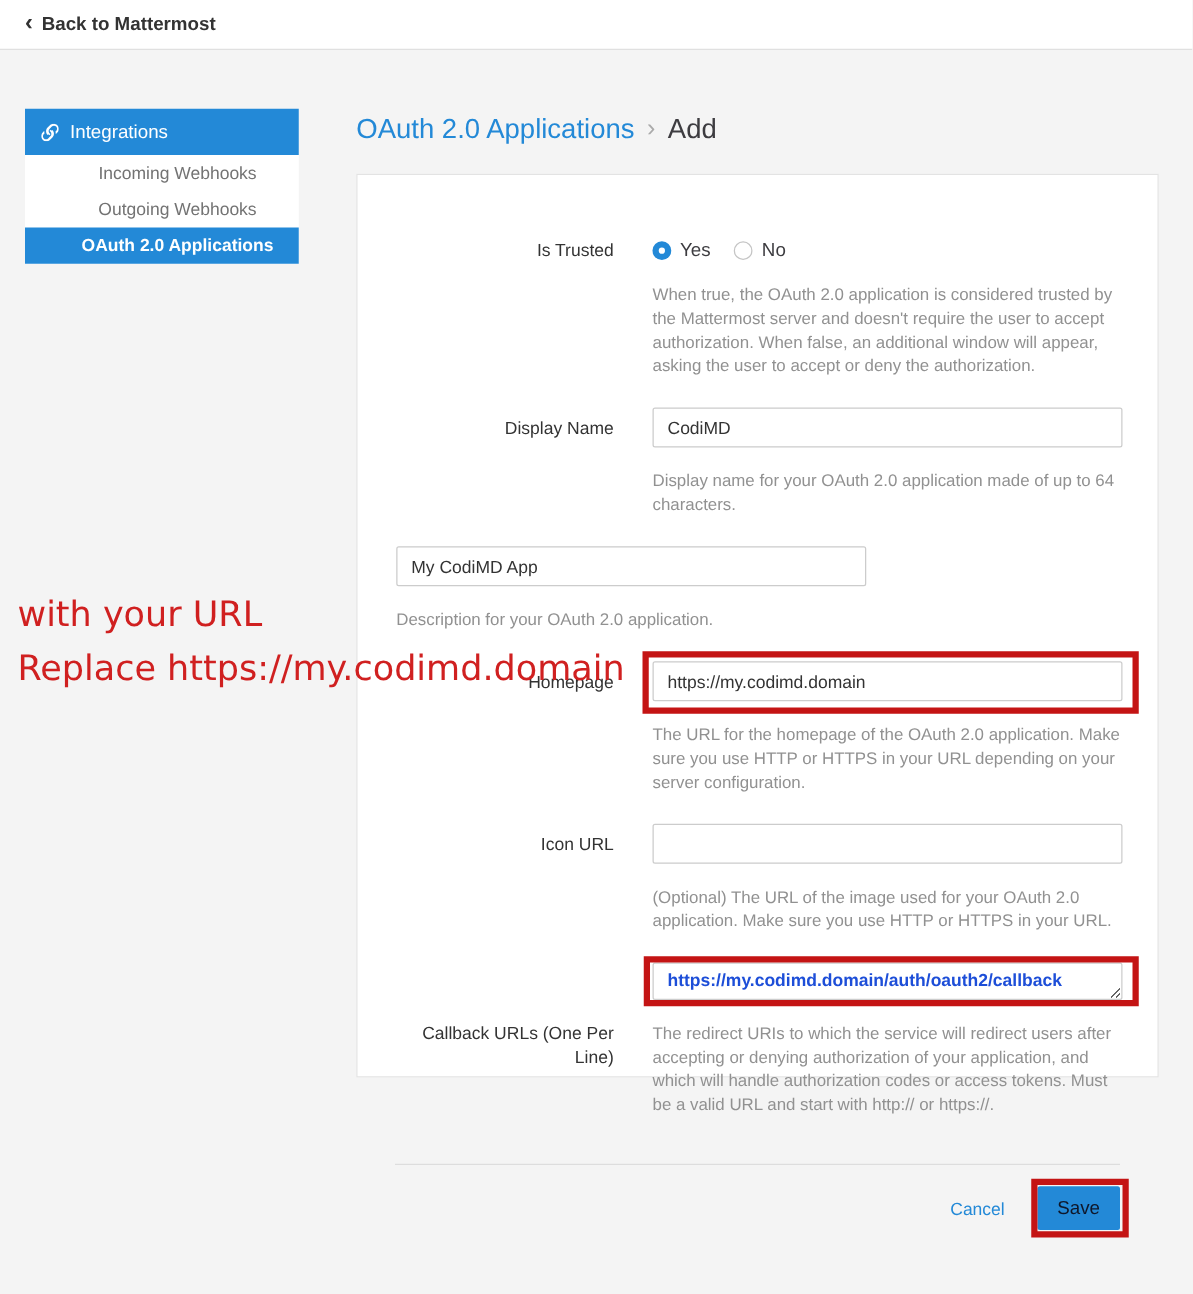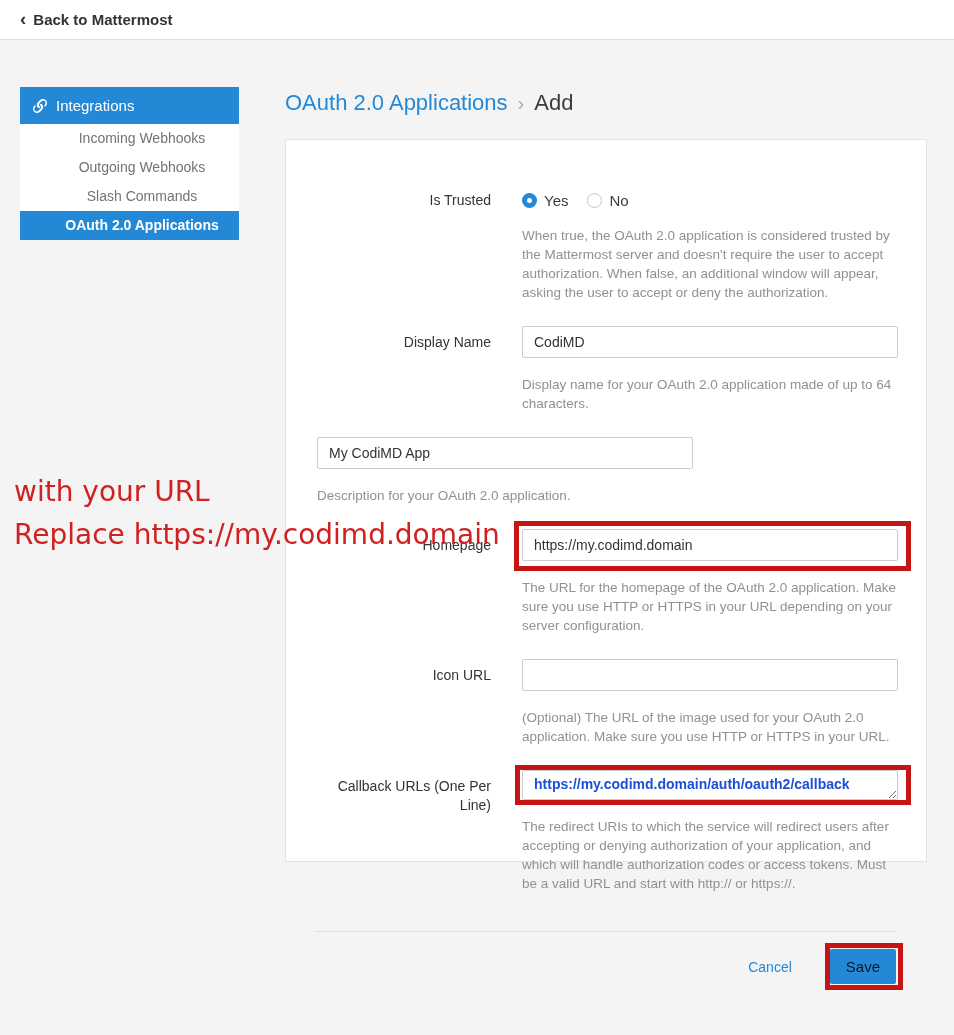--- a/index.html
+++ b/index.html
@@ -57,21 +57,21 @@
     position:absolute; left:285px; top:139px; width:642px; height:723px;
     background:#ffffff; border:1px solid #e3e3e3;
     padding-top:50px;
   }
   .form-row { display:flex; margin-bottom:24px; }
   .row-label {
     width:205px; flex-shrink:0; text-align:right;
     font-size:14px; color:#333333; padding-top:7px; line-height:19px;
   }
   .form-row.radios .row-label { padding-top:1px; }
-  .row-label .narrow { display:inline-block; max-width:160px; }
+  .row-label .narrow { display:inline-block; max-width:160px;margin-top:40px; }
   .row-control { margin-left:31px; width:376px; }
 
   .text-input {
     width:376px; height:32px; border:1px solid #cccccc; border-radius:2px;
     padding:0 11px; font-size:14px; color:#333333;
     font-family:"Liberation Sans", sans-serif; background:#fff; outline:none; display:block;
   }
   .callback-textarea {
     width:376px; height:30px; border:1px solid #cccccc; border-radius:2px;
     padding:5px 11px; font-size:14px; color:#1d4ed8;
@@ -91,21 +91,20 @@
     content:""; position:absolute; left:5px; top:5px; width:5px; height:5px;
     border-radius:50%; background:#ffffff;
   }
   .radio-dot.unselected { background:#ffffff; border:1px solid #c5c5c5; }
 
   
   .divider { border-top:1px solid #dddddd; margin:38px 30px 0 30px; }
   .buttons-row {
     display:flex; justify-content:flex-end; align-items:center;
     padding:17px 30px 0 0;
-    gap:12px;
   }
   .cancel-link { color:#2389d7; font-size:14px; text-decoration:none; cursor:pointer; margin-right:26px; }
   .save-button {
     background:#2389d7; color:#0f172a; border:none; border-radius:2px;
     height:35px; padding:0 16px; font-size:15px; cursor:pointer;
     font-family:"Liberation Sans", sans-serif;
   }
 
   
   .red-wrap { position:relative; }
@@ -136,21 +135,20 @@
     <span style="display:flex;">
       <svg viewBox="0 0 512 512" aria-hidden="true">
           <path fill="#ffffff" d="M326.6 185.4c59.7 59.7 59.7 156.5 0 216.2l-67.9 67.9c-59.7 59.7-156.5 59.7-216.2 0s-59.7-156.5 0-216.2l45.3-45.3c-1.6 25.3 1.3 50.7 8.7 75.1l-20.1 20.1c-34.7 34.7-34.7 91 0 125.7s91 34.7 125.7 0l67.9-67.9c34.7-34.7 34.7-91 0-125.7-9.4-9.4-20.3-16.4-32-21.1l37.1-37.1c13.1 6.9 25.4 15.8 36.5 26.9zM185.4 326.6c-59.7-59.7-59.7-156.5 0-216.2l67.9-67.9c59.7-59.7 156.5-59.7 216.2 0s59.7 156.5 0 216.2l-45.3 45.3c1.6-25.3-1.3-50.7-8.7-75.1l20.1-20.1c34.7-34.7 34.7-91 0-125.7s-91-34.7-125.7 0l-67.9 67.9c-34.7 34.7-34.7 91 0 125.7 9.4 9.4 20.3 16.4 32 21.1l-37.1 37.1c-13.1-6.9-25.4-15.8-36.5-26.9z"></path>
         </svg>
     </span>
     <span>Integrations</span>
   </div>
   <div class="sidebar-items">
     <a class="sidebar-item">Incoming Webhooks</a>
     <a class="sidebar-item">Outgoing Webhooks</a>
-    <a class="sidebar-item">Slash Commands</a>
     <a class="sidebar-item active">OAuth 2.0 Applications</a>
   </div>
 </div>
 
 <div class="breadcrumb">
   <a class="parent">OAuth 2.0 Applications</a>
   <span class="sep">›</span>
   <span class="current">Add</span>
 </div>
 

